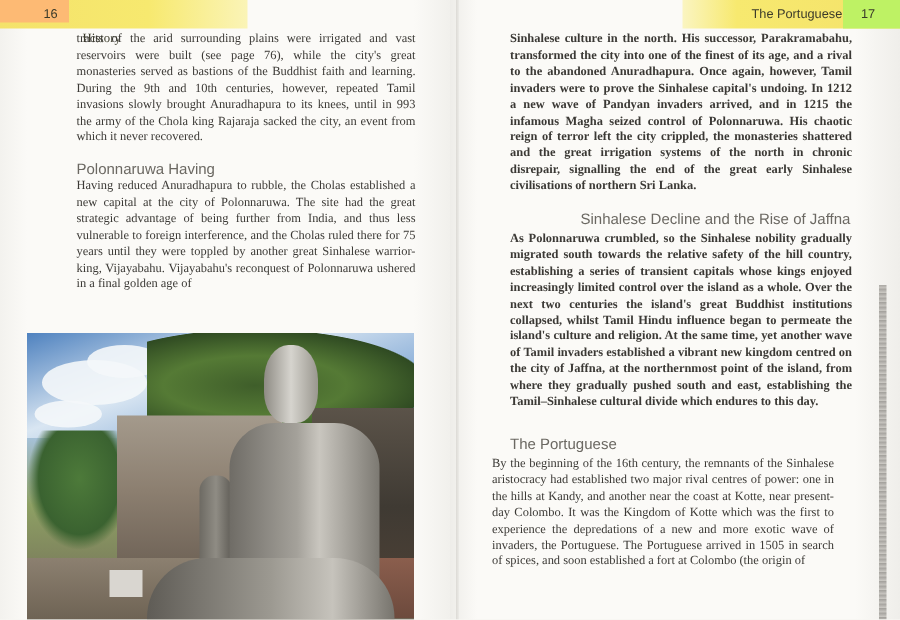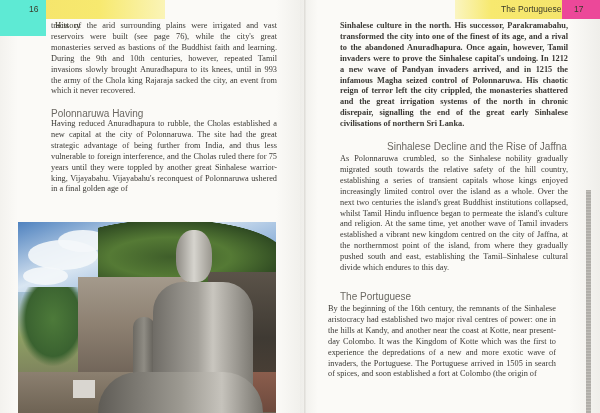--- a/index.html
+++ b/index.html
@@ -25,41 +25,41 @@
     background: repeating-linear-gradient(to bottom, #8b8883 0px, #b6b3ad 2px, #6c6964 3px);
     opacity: 0.7;
   }
 
   
   .hdr-left {
     position: absolute; left: 0; top: 0; height: 19px; width: 165px;
     background: linear-gradient(to right, #f4e26a 0%, #f7e96f 60%, rgba(250,240,140,0.6) 100%);
   }
   .hdr-left-num {
-    position: absolute; left: 0; top: 0; height: 36px; width: 46px;
-    background: #5eead4;
+    position: absolute; left: 0; top: 0; height: 15px; width: 46px;
+    background: #fdba74;
     text-align: center;
   }
   .hdr-left-num span, .hdr-right-num span {
     font-family: "Liberation Sans", "DejaVu Sans", sans-serif;
     font-size: 8.5px; color: #3a3a2a; position: absolute; top: 4px;
   }
   .hdr-left-num span { left: 29px; }
   .hdr-left-title {
     position: absolute; left: 55px; top: 20px;
     font-family: Liberation Serif, serif;
     font-size: 8.5px; color: #3a3a2a;
   }
   .hdr-right {
     position: absolute; left: 455px; top: 0; height: 19px; width: 145px;
     background: linear-gradient(to right, rgba(250,240,140,0.5) 0%, #f7e96f 25%, #f4e26a 100%);
   }
   .hdr-right-num {
     position: absolute; left: 562px; top: 0; height: 19px; width: 38px;
-    background: #ec4899;
+    background: #bef264;
   }
   .hdr-right-num span { left: 12px; }
   .hdr-right-title {
     position: absolute; left: 501px; top: 4px;
     font-family: "Liberation Sans", "DejaVu Sans", sans-serif;
     font-size: 8.5px; color: #3a3a2a;
   }
 
   
   .col {
@@ -158,19 +158,19 @@
   <div class="statue-small"></div>
   <div class="statue-body"></div>
   <div class="statue-head"></div>
   <div class="statue-lap"></div>
 </div>
 
 <div class="col col-right">
   <p>Sinhalese culture in the north. His successor, Parakramabahu, transformed the city into one of the finest of its age, and a rival to the abandoned Anuradhapura. Once again, however, Tamil invaders were to prove the Sinhalese capital's undoing. In 1212 a new wave of Pandyan invaders arrived, and in 1215 the infamous Magha seized control of Polonnaruwa. His chaotic reign of terror left the city crippled, the monasteries shattered and the great irrigation systems of the north in chronic disrepair, signalling the end of the great early Sinhalese civilisations of northern Sri Lanka.</p>
 </div>
 <h3 class="heading h-decline">Sinhalese Decline and the Rise of Jaffna</h3>
-<div class="col" style="left:340px; top:154px; width:228px;">
+<div class="col" style="left:340px; top:154px; width:228px;font-weight:bold;">
   <p>As Polonnaruwa crumbled, so the Sinhalese nobility gradually migrated south towards the relative safety of the hill country, establishing a series of transient capitals whose kings enjoyed increasingly limited control over the island as a whole. Over the next two centuries the island's great Buddhist institutions collapsed, whilst Tamil Hindu influence began to permeate the island's culture and religion. At the same time, yet another wave of Tamil invaders established a vibrant new kingdom centred on the city of Jaffna, at the northernmost point of the island, from where they gradually pushed south and east, establishing the Tamil–Sinhalese cultural divide which endures to this day.</p>
 </div>
 <h3 class="heading h-portuguese">The Portuguese</h3>
 <div class="col" style="left:328px; top:304px; width:228px;">
   <p>By the beginning of the 16th century, the remnants of the Sinhalese aristocracy had established two major rival centres of power: one in the hills at Kandy, and another near the coast at Kotte, near present-day Colombo. It was the Kingdom of Kotte which was the first to experience the depredations of a new and more exotic wave of invaders, the Portuguese. The Portuguese arrived in 1505 in search of spices, and soon established a fort at Colombo (the origin of</p>
 </div>
 
 </body></html>

